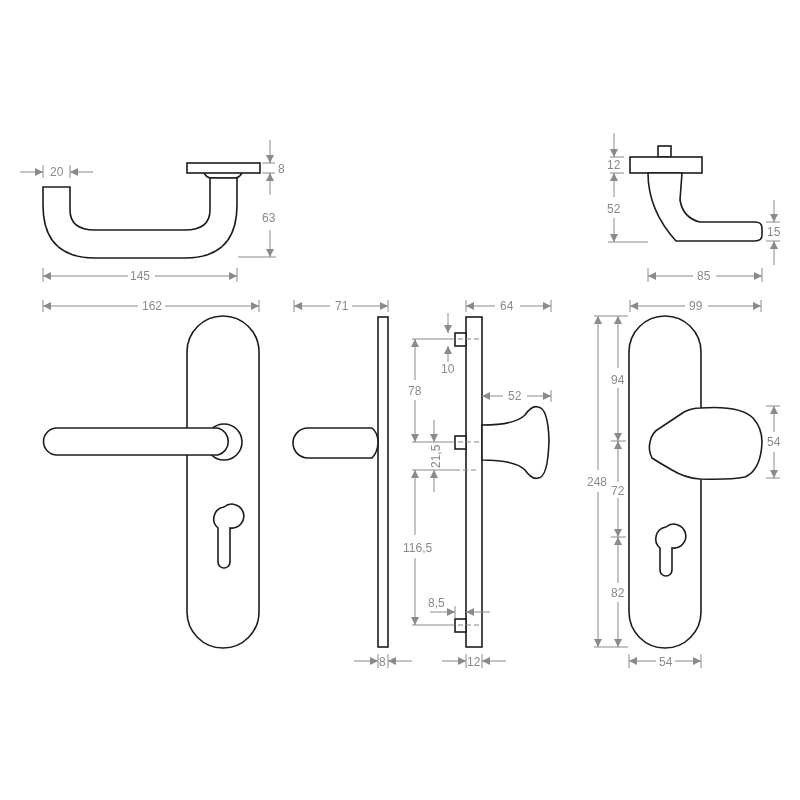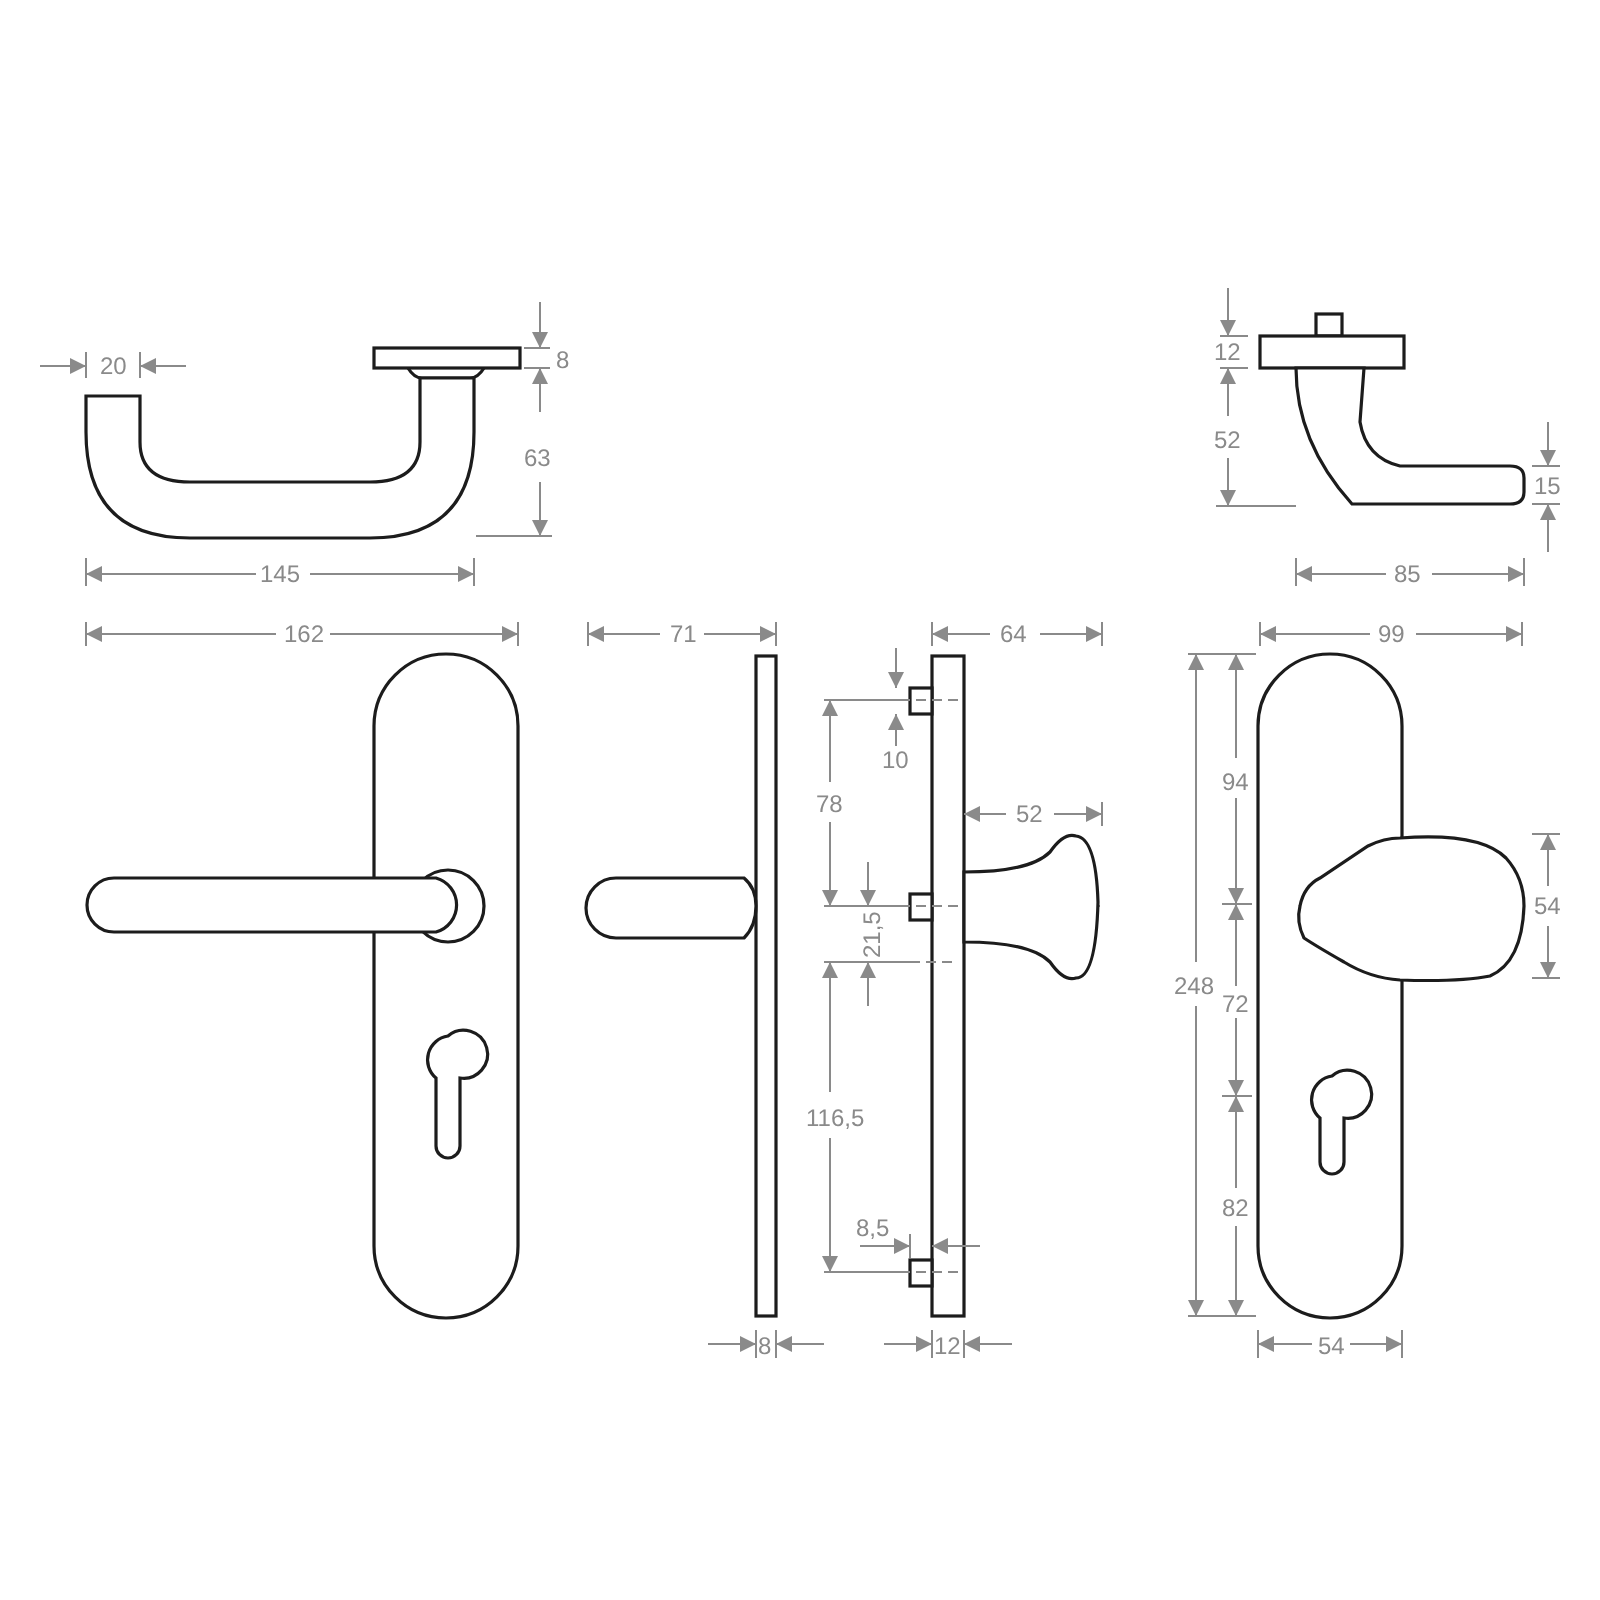--- a/index.html
+++ b/index.html
@@ -1,17 +1,17 @@
 <!DOCTYPE html>
 <html><head>
 <meta charset="utf-8">
 <style>
   html, body { margin:0; padding:0; background:#ffffff; }
   body { width:800px; height:800px; overflow:hidden; font-family:"Liberation Sans", sans-serif; }
-  #stage { position:absolute; left:0; top:11px; width:800px; height:600px; }
+  #stage { position:absolute; left:0; top:0; width:800px; height:600px; }
   svg { position:absolute; left:0; top:0; }
   .obj { fill:#ffffff; stroke:#1c1c1c; stroke-width:1.6; }
   .objl { fill:none; stroke:#1c1c1c; stroke-width:1.6; }
   .dim { stroke:#8a8a8a; stroke-width:1; fill:none; }
   .hid { stroke:#8a8a8a; stroke-width:1; stroke-dasharray:5 3; fill:none; }
   .lbl { fill:#8a8a8a; font-family:"Liberation Sans", sans-serif; font-size:12px; }
 </style>
 </head>
 <body>
 

